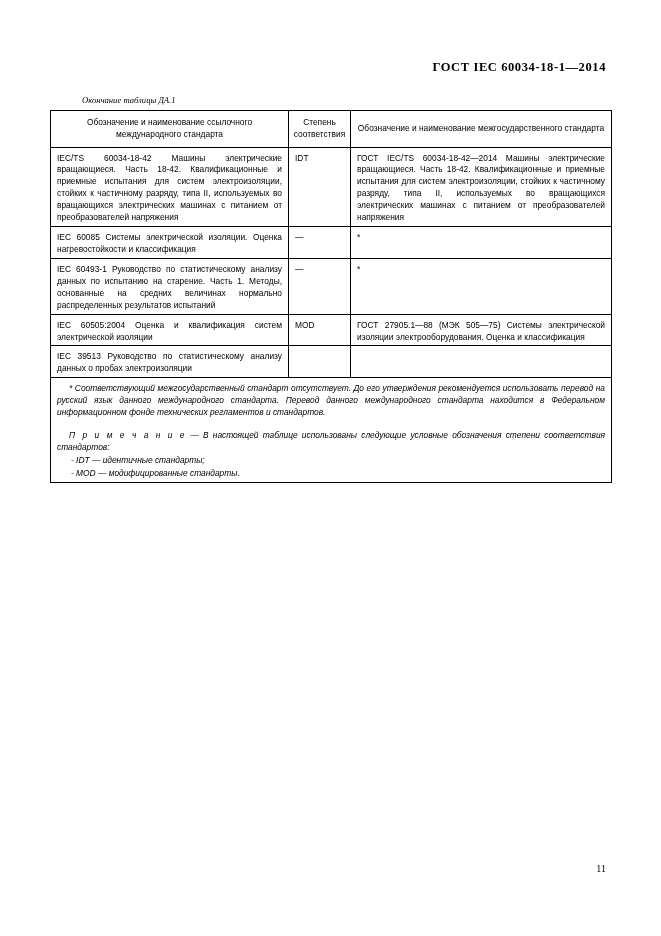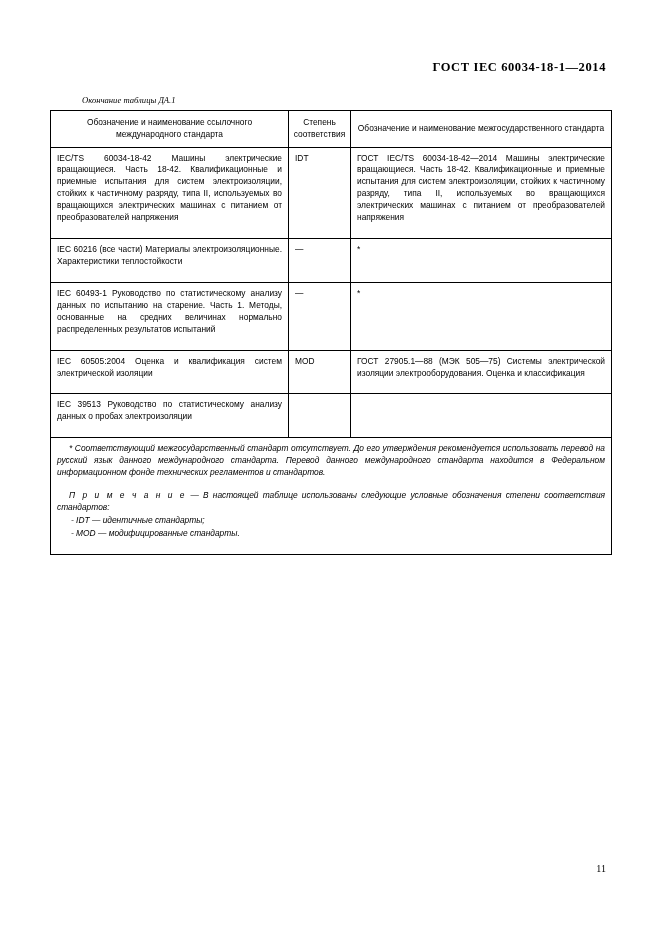--- a/index.html
+++ b/index.html
@@ -45,21 +45,21 @@
     position: absolute;
     left: 50px;
     top: 110px;
     width: 561px;
     border-collapse: collapse;
     table-layout: fixed;
   }
   table.main td, table.main th {
     border: 1px solid #000000;
     vertical-align: top;
-    padding: 5px 6px 14px 6px;
+    padding: 5px 6px 2px 6px;
     font-size: 8.4px;
     line-height: 1.42;
     text-align: justify;
     font-weight: normal;
     font-family: "Liberation Sans", sans-serif;
   }
   table.main th {
     text-align: center;
     vertical-align: middle;
     padding: 6px 4px;
@@ -137,21 +137,21 @@
         <th>Обозначение и наименование межгосударственного стандарта</th>
       </tr>
     </thead>
     <tbody>
       <tr>
         <td>IEC/TS 60034-18-42 Машины электрические вращающиеся. Часть 18-42. Квалификационные и приемные испытания для систем электроизоляции, стойких к частичному разряду, типа II, используемых во вращающихся электрических машинах с питанием от преобразователей напряжения</td>
         <td class="center">IDT</td>
         <td>ГОСТ IEC/TS 60034-18-42—2014 Машины электрические вращающиеся. Часть 18-42. Квалификационные и приемные испытания для систем электроизоляции, стойких к частичному разряду, типа II, используемых во вращающихся электрических машинах с питанием от преобразователей напряжения</td>
       </tr>
       <tr>
-        <td>IEC 60216 (все части) Материалы электроизоляционные. Характеристики теплостойкости</td>
+        <td>IEC 60085 Системы электрической изоляции. Оценка нагревостойкости и классификация</td>
         <td class="dash">—</td>
         <td class="star">*</td>
       </tr>
       <tr>
         <td>IEC 60493-1 Руководство по статистическому анализу данных по испытанию на старение. Часть 1. Методы, основанные на средних величинах нормально распределенных результатов испытаний</td>
         <td class="dash">—</td>
         <td class="star">*</td>
       </tr>
       <tr>
         <td>IEC 60505:2004 Оценка и квалификация систем электрической изоляции</td>

